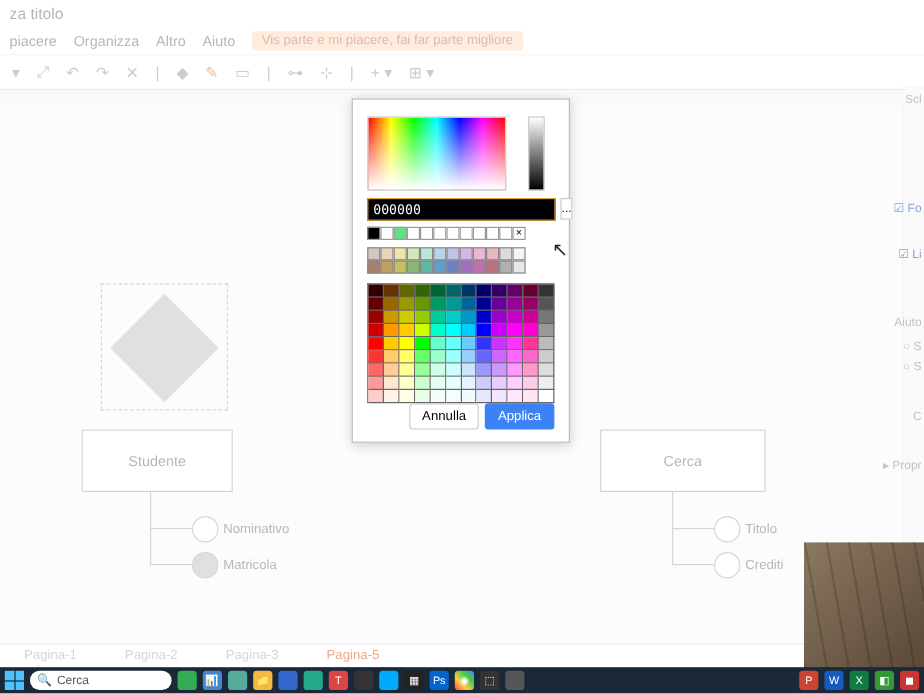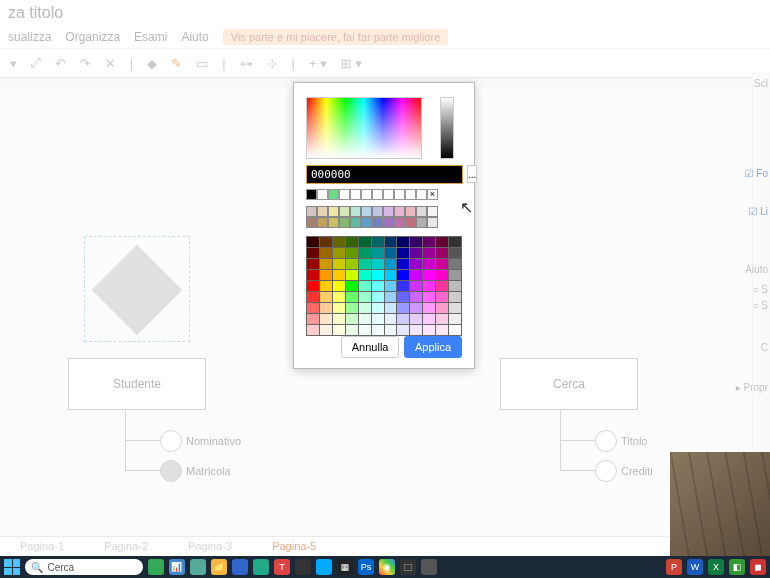--- a/index.html
+++ b/index.html
@@ -3,32 +3,32 @@
 <meta charset="utf-8">
 <style>
 * { margin: 0; padding: 0; box-sizing: border-box; font-family: Arial, sans-serif; }
 body { width: 770px; height: 578px; background: #f5f5f5; position: relative; overflow: hidden; }
 
 
 .dim { position: absolute; inset: 0; background: rgba(255,255,255,0.4); pointer-events: none; z-index: 1; }
 
 
 .header { background: #fff; border-bottom: 1px solid #ddd; }
-.title-row { padding: 4px 8px; font-size: 16px; color: #888; }
+.title-row { padding: 4px 8px; font-size: 13px; color: #888; }
 .menu-row { display: flex; align-items: center; gap: 14px; padding: 3px 8px; font-size: 12px; color: #888; }
 .hint-pill { background: #fde0c5; color: #c88; padding: 2px 8px; border-radius: 3px; font-size: 11px; }
 .toolbar { display: flex; gap: 14px; padding: 6px 10px; border-top: 1px solid #eee; align-items: center; color: #aaa; }
 .toolbar span { font-size: 13px; }
 
 
 .canvas { position: absolute; top: 88px; left: 0; right: 0; bottom: 22px; background: #fafafa; }
 .shape { position: absolute; border: 1px solid #bbb; background: #fff; display: flex; align-items: center; justify-content: center; font-size: 12px; color: #888; }
 .diamond { width: 64px; height: 64px; background: #ccc; border: none; transform: rotate(45deg); top: 170px; left: 105px; }
 .diamond-sel { position: absolute; top: 148px; left: 84px; width: 106px; height: 106px; border: 1px dashed #9cd; }
-.rect1 { top: 270px; left: 68px; width: 138px; height: 52px; }
+.rect1 { top: 270px; left: 68px; width: 126px; height: 52px; }
 .rect2 { top: 270px; left: 500px; width: 138px; height: 52px; }
 .attr { position: absolute; display: flex; align-items: center; gap: 4px; font-size: 11px; color: #888; }
 .attr .c { width: 22px; height: 22px; border: 1px solid #bbb; border-radius: 50%; background: #fff; }
 .attr .cf { background: #ccc; }
 .line { position: absolute; background: #bbb; }
 
 
 .rpanel { position: absolute; right: 0; top: 72px; width: 18px; height: 380px; background: #f7f7f7; border-left: 1px solid #eee; z-index: 0; }
 .rlabel { position: absolute; right: 2px; font-size: 10px; color: #999; }
 
@@ -68,23 +68,23 @@
 .start div { background: #4cc2ff; }
 .search { background: #fff; border-radius: 10px; height: 16px; width: 118px; display: flex; align-items: center; padding: 0 6px; font-size: 10px; color: #555; gap: 4px; }
 .ticon { width: 16px; height: 16px; border-radius: 3px; display: flex; align-items: center; justify-content: center; font-size: 9px; color: #fff; }
 </style>
 </head>
 <body>
 
 <div class="header">
   <div class="title-row">za titolo</div>
   <div class="menu-row">
-    <span>sualizza</span>
+    <span>piacere</span>
     <span>Organizza</span>
-    <span>Esami</span>
+    <span>Altro</span>
     <span>Aiuto</span>
     <span class="hint-pill">Vis parte e mi piacere, fai far parte migliore</span>
   </div>
   <div class="toolbar">
     <span>▾</span>
     <span>⤢</span>
     <span>↶</span>
     <span>↷</span>
     <span>✕</span>
     <span>|</span>

